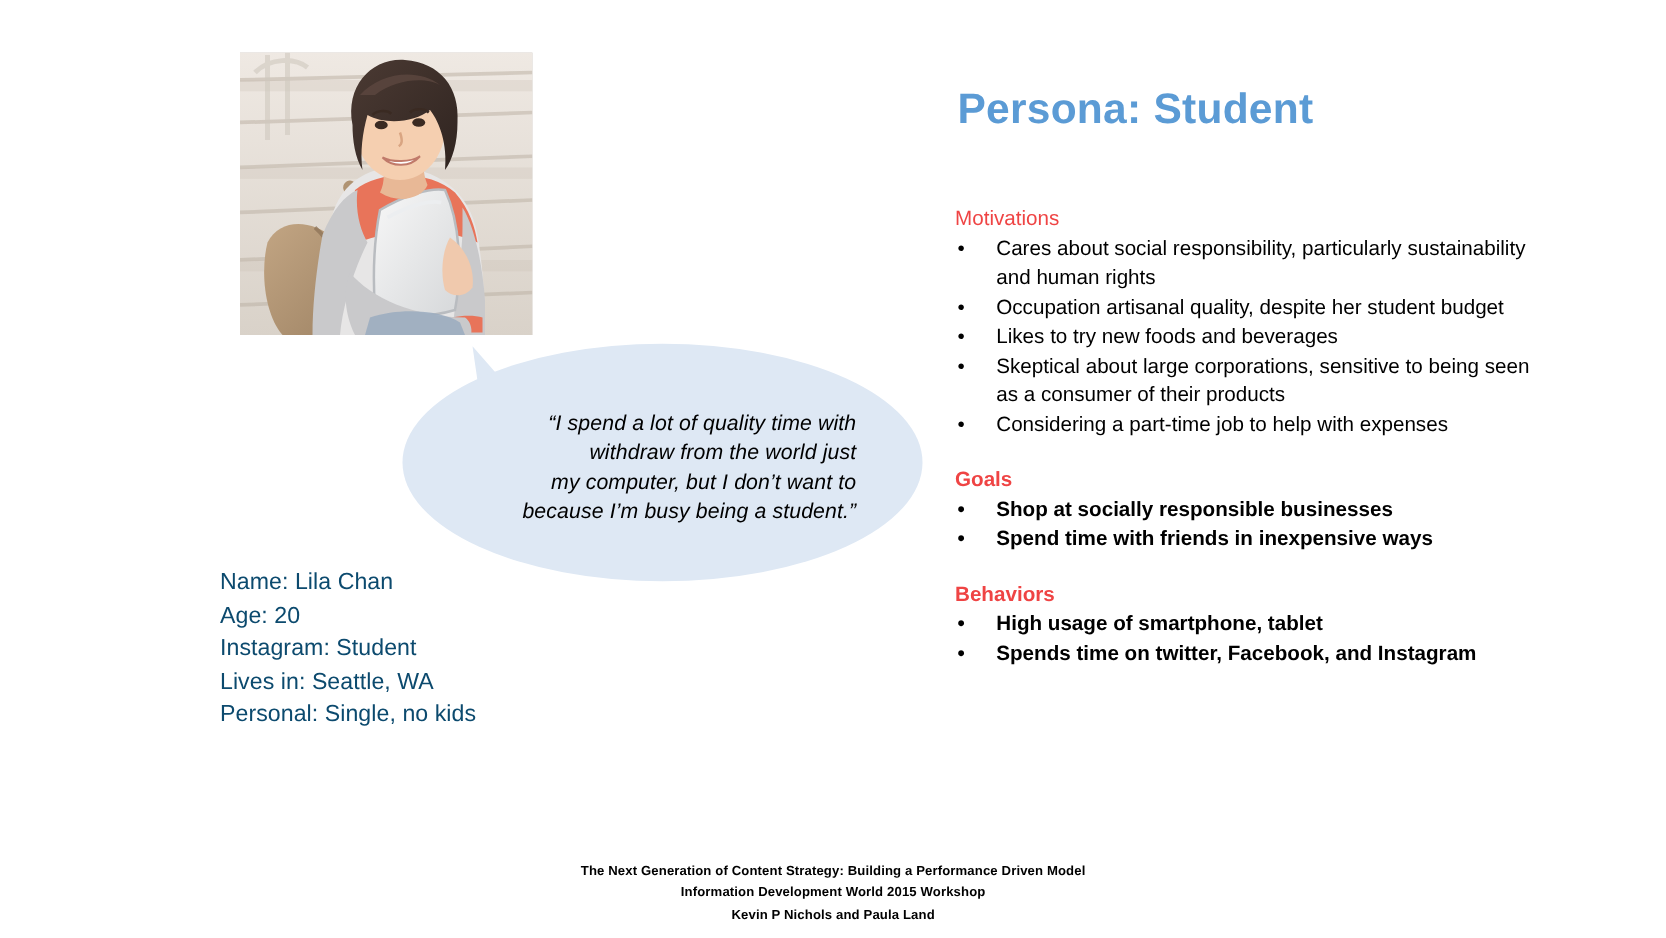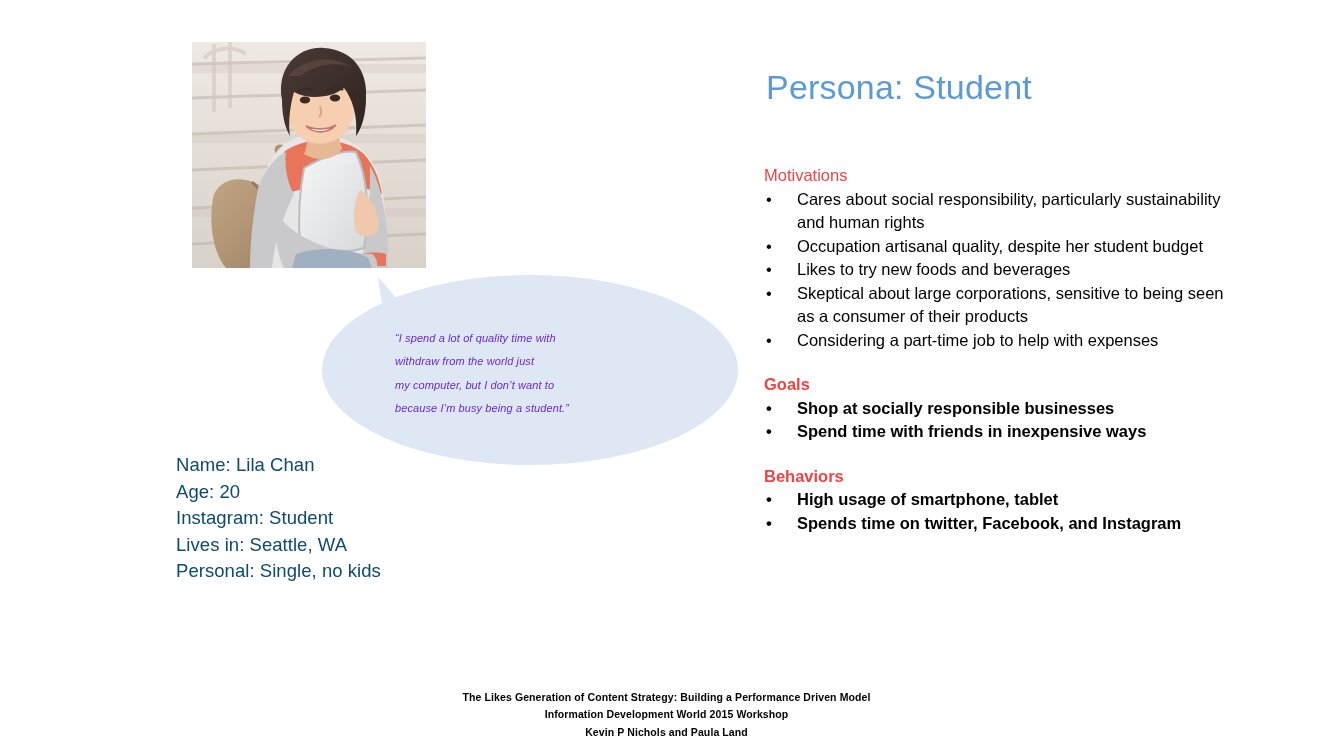--- a/index.html
+++ b/index.html
@@ -44,24 +44,25 @@
     height: 205px;
   }
   .bubble-svg { position: absolute; inset: 0; width: 100%; height: 100%; }
   .bubble-text {
     position: absolute;
     left: 77px;
     top: 62px;
     width: 290px;
     font-family: "Liberation Sans", sans-serif;
     font-style: italic;
-    font-size: 11px;
+    font-size: 17px;
     line-height: 23.3px;
-    color: #6d28d9;
+    color: #000000;
     letter-spacing: 0.1px;
+    text-align: right;
   }
   .bubble-text .ln { display: block; white-space: nowrap; }
 
   
   .persona-details {
     position: absolute;
     left: 176px;
     top: 452px;
     color: #0c4a6e;
     font-size: 18.5px;
@@ -71,21 +72,21 @@
   .persona-details .pd-line { display: block; white-space: nowrap; }
 
   
   .title {
     position: absolute;
     left: 766px;
     top: 65px;
     font-size: 34px;
     line-height: 44px;
     color: #5B9BD5;
-    font-weight: 400;
+    font-weight: 700;
     letter-spacing: 0.2px;
     white-space: nowrap;
   }
 
   .content-col {
     position: absolute;
     left: 764px;
     top: 164px;
     width: 470px;
   }
@@ -264,18 +265,18 @@
       <div class="sec-head">Behaviors</div>
       <ul class="blist">
         <li><span class="bullet">•</span><span>High usage of smartphone, tablet</span></li>
         <li><span class="bullet">•</span><span>Spends time on twitter, Facebook, and Instagram</span></li>
       </ul>
     </div>
 
   </div>
 
   <div class="footer">
-    <span class="fl">The Likes Generation of Content Strategy: Building a Performance Driven Model</span>
+    <span class="fl">The Next Generation of Content Strategy: Building a Performance Driven Model</span>
     <span class="fl">Information Development World 2015 Workshop</span>
     <span class="fl">Kevin P Nichols and Paula Land</span>
   </div>
 
 </div>
 
 </body></html>

